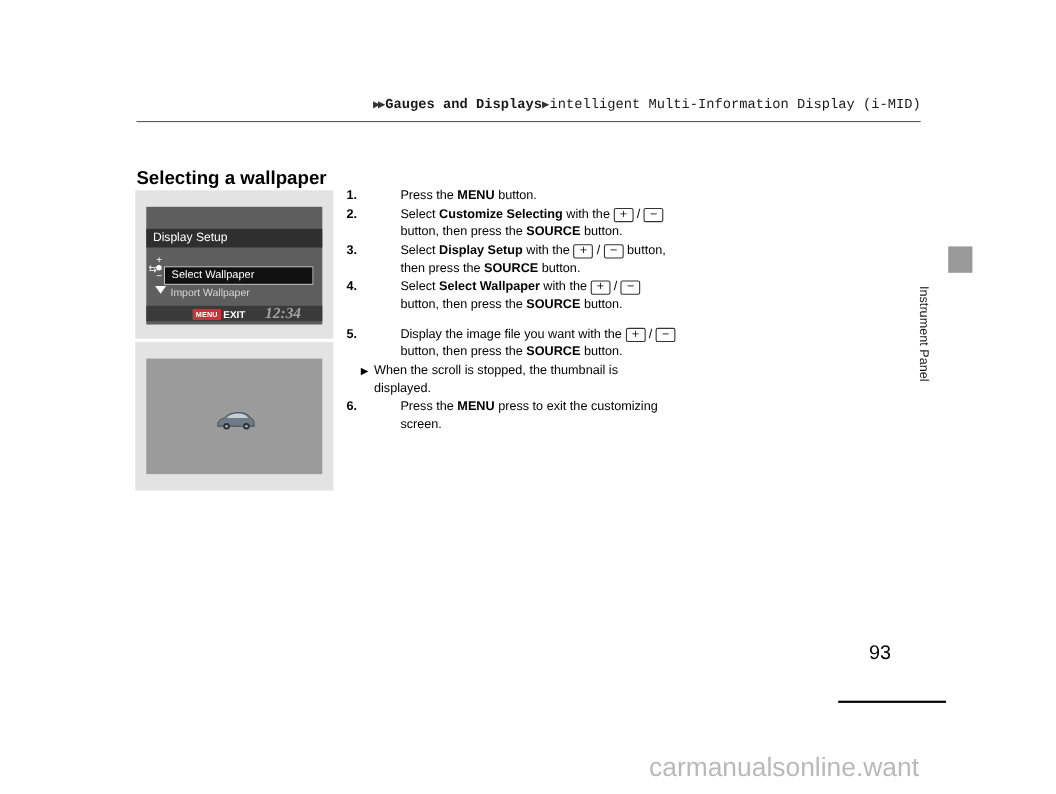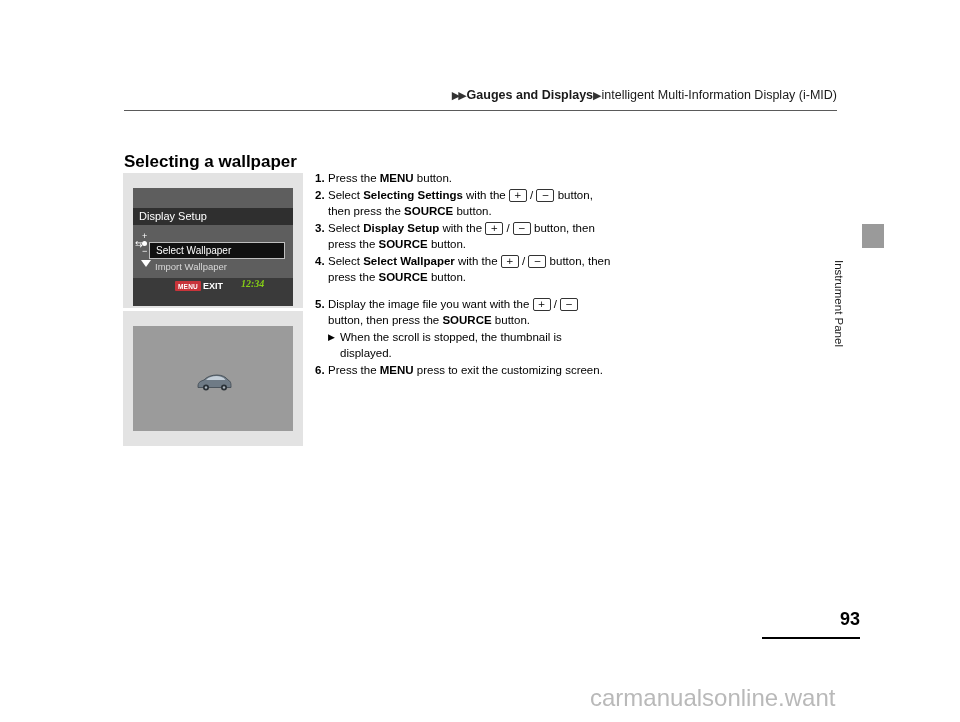--- a/index.html
+++ b/index.html
@@ -18,20 +18,21 @@
 
   
   .header {
     position: absolute;
     left: 124px;
     top: 88px;
     width: 713px;
     text-align: right;
     font-size: 12.5px;
     color: #1a1a1a;
+    font-family: Liberation Mono, monospace;
   }
   .header .arrow {
     font-size: 11px;
     color: #333;
     letter-spacing: -2px;
     margin-right: 2px;
   }
   .header .crumb-strong {
     font-weight: bold;
   }
@@ -152,21 +153,21 @@
     width: 0; height: 0;
     border-left: 5px solid transparent;
     border-right: 5px solid transparent;
     border-top: 7px solid #ffffff;
   }
   .screen1-bottom {
     position: absolute;
     left: 0;
     top: 90px;
     width: 160px;
-    height: 28px;
+    height: 14px;
     background: #3a3a3a;
   }
   .menu-chip {
     position: absolute;
     left: 42px;
     top: 3px;
     background: #c8343a;
     color: #ffffff;
     font-size: 6.5px;
     font-weight: bold;
@@ -179,22 +180,22 @@
     left: 70px;
     top: 3px;
     color: #ffffff;
     font-size: 9px;
     font-weight: bold;
   }
   .clock {
     position: absolute;
     left: 108px;
     top: 0px;
-    color: #84cc16;
-    font-size: 10px;
+    color: #a3a3a3;
+    font-size: 14px;
     font-weight: bold;
     font-style: italic;
     font-family: "Liberation Serif", serif;
   }
 
   
   .figure2 {
     position: absolute;
     left: 123px;
     top: 311px;
@@ -230,21 +231,21 @@
   }
   .step {
     display: flex;
     margin-bottom: 0px;
   }
   .step .num {
     font-weight: bold;
     min-width: 13px;
     flex: 0 0 13px;
   }
-  .step .body { flex: 1; }
+  .step .body { flex: 1; margin-left: 36px; }
   .b { font-weight: bold; }
   .gap { height: 10px; }
 
   .keycap {
     display: inline-block;
     min-width: 12px;
     height: 11px;
     line-height: 10px;
     border: 1px solid #333;
     border-radius: 2px;
@@ -264,25 +265,25 @@
     flex: 0 0 12px;
     color: #000;
     font-size: 9px;
     line-height: 17px;
   }
 
   
   .page-number {
     position: absolute;
     left: 790px;
-    top: 609px;
+    top: 583px;
     width: 70px;
-    text-align: right;
+    text-align: left;
     font-size: 18px;
-    font-weight: bold;
+    font-weight: normal;
   }
   .page-rule {
     position: absolute;
     left: 762px;
     top: 637px;
     width: 98px;
     height: 2px;
     background: #000;
   }
 
@@ -343,21 +344,21 @@
 </div>
 
 <div class="steps">
   <div id="steps-host">
       <div class="step">
         <span class="num">1.</span>
         <span class="body"><span>Press the </span><span class="b">MENU</span><span> button.</span></span>
       </div>
       <div class="step">
         <span class="num">2.</span>
-        <span class="body"><span>Select </span><span class="b">Selecting Settings</span><span> with the </span><span class="keycap">+</span><span> / </span><span class="keycap">−</span><span> button, then press the </span><span class="b">SOURCE</span><span> button.</span></span>
+        <span class="body"><span>Select </span><span class="b">Customize Selecting</span><span> with the </span><span class="keycap">+</span><span> / </span><span class="keycap">−</span><span> button, then press the </span><span class="b">SOURCE</span><span> button.</span></span>
       </div>
       <div class="step">
         <span class="num">3.</span>
         <span class="body"><span>Select </span><span class="b">Display Setup</span><span> with the </span><span class="keycap">+</span><span> / </span><span class="keycap">−</span><span> button, then press the </span><span class="b">SOURCE</span><span> button.</span></span>
       </div>
       <div class="step">
         <span class="num">4.</span>
         <span class="body"><span>Select </span><span class="b">Select Wallpaper</span><span> with the </span><span class="keycap">+</span><span> / </span><span class="keycap">−</span><span> button, then press the </span><span class="b">SOURCE</span><span> button.</span></span>
       </div>
       <div class="gap"></div>

